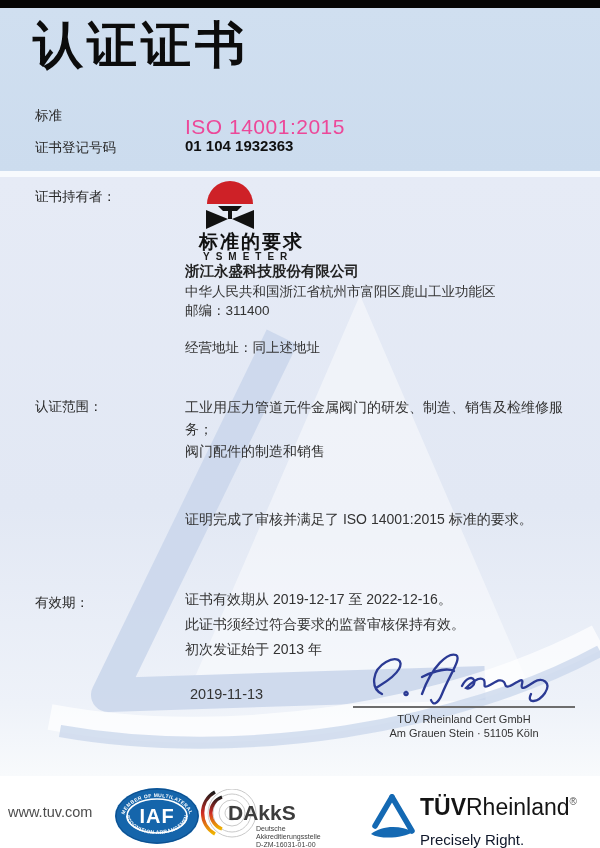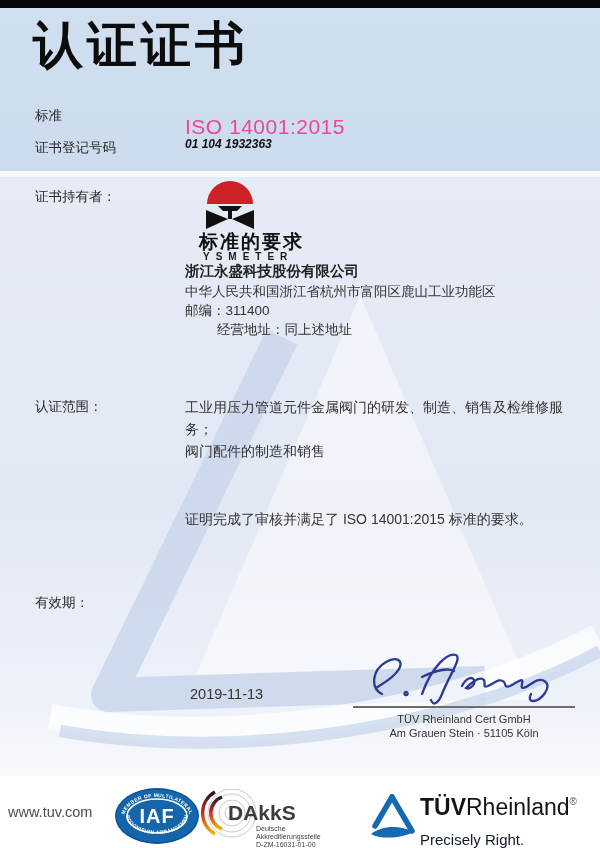--- a/index.html
+++ b/index.html
@@ -7,29 +7,29 @@
   .page{position:relative;width:600px;height:848px;overflow:hidden;background:#ffffff;}
   .topbar{position:absolute;left:0;top:0;width:600px;height:8px;background:#050505;}
   .header{position:absolute;left:0;top:8px;width:600px;height:164px;background:linear-gradient(180deg,#d0dff0 0%,#ccdcee 100%);}
   .sep{position:absolute;left:0;top:171px;width:600px;height:6px;background:#f7fafd;}
   .bodyarea{position:absolute;left:0;top:177px;width:600px;height:599px;background:linear-gradient(180deg,#e6ebf6 0%,#e2e8f4 55%,#eef2f9 88%,#f8fafc 100%);}
   .footer{position:absolute;left:0;top:776px;width:600px;height:72px;background:#ffffff;}
   .watermark{position:absolute;left:30px;top:285px;width:570px;height:470px;pointer-events:none;}
   .title{position:absolute;left:33px;top:12px;font-size:50px;font-weight:bold;color:#0c0c0c;letter-spacing:4px;}
   .lbl{position:absolute;left:35px;font-size:13.5px;color:#2a2a2a;}
   .hdr-val-std{position:absolute;left:185px;top:103px;font-size:21px;font-weight:normal;color:#ec4899;letter-spacing:0.5px;margin-top:12px;}
-  .hdr-val-reg{position:absolute;left:185px;top:137px;font-size:12px;font-weight:bold;color:#101010;font-style:italic;}
+  .hdr-val-reg{position:absolute;left:185px;top:137px;font-size:15px;font-weight:bold;color:#101010;}
   .logo-dome{position:absolute;left:207px;top:181px;width:46px;height:23px;background:#ce2127;border-radius:23px 23px 0 0/23px 23px 0 0;}
   .logo-valve{position:absolute;left:203px;top:206px;}
   .brand-cn{position:absolute;left:199px;top:229px;font-size:19px;font-weight:bold;color:#111;letter-spacing:2px;}
   .brand-en{position:absolute;left:203px;top:251px;font-size:10px;font-weight:bold;color:#1a1a1a;letter-spacing:6px;}
   .company{position:absolute;left:185px;top:262px;font-size:14.5px;font-weight:bold;color:#222;}
   .addr1{position:absolute;left:185px;top:283px;font-size:13.5px;color:#333;}
   .addr2{position:absolute;left:185px;top:302px;font-size:13.5px;color:#333;}
-  .addr3{position:absolute;left:185px;top:321px;font-size:13.5px;color:#333;margin-left:32px;}
+  .addr3{position:absolute;left:185px;top:339px;font-size:13.5px;color:#333;}
   .scope-text{position:absolute;left:185px;top:396px;width:392px;font-size:14px;color:#333;line-height:22px;}
   .statement{position:absolute;left:185px;top:511px;font-size:14px;color:#333;}
   .validity-text{position:absolute;left:185px;top:587px;font-size:14px;color:#333;line-height:25px;}
   .issue-date{position:absolute;left:190px;top:686px;font-size:14.5px;color:#333;}
   .sig-wrap{position:absolute;left:350px;top:650px;width:228px;}
   .sig-svg{display:block;margin:0 auto;}
   .sig-line{width:222px;border-top:2px solid #6d6d6d;margin:0 auto;}
   .sig-org{text-align:center;font-size:11px;color:#333;margin-top:5px;}
   .sig-addr{text-align:center;font-size:11px;color:#333;margin-top:2px;}
   .website{position:absolute;left:8px;top:804px;font-size:14.5px;color:#4d4d4d;}
@@ -88,20 +88,25 @@
 
   <div class="lbl" style="top:398px;">认证范围：</div>
   <div class="scope-text">
     <div>工业用压力管道元件金属阀门的研发、制造、销售及检维修服务；</div>
     <div>阀门配件的制造和销售</div>
   </div>
 
   <div class="statement">证明完成了审核并满足了 ISO 14001:2015 标准的要求。</div>
 
   <div class="lbl" style="top:594px;">有效期：</div>
+  <div class="validity-text">
+    <div>证书有效期从 2019-12-17 至 2022-12-16。</div>
+    <div>此证书须经过符合要求的监督审核保持有效。</div>
+    <div>初次发证始于 2013 年</div>
+  </div>
 
   <div class="issue-date">2019-11-13</div>
 
   <div class="sig-wrap">
     <svg class="sig-svg" width="200" height="56" viewBox="0 0 200 56">
       <path d="M18,44 C6,38 8,20 22,12 C32,6 40,10 35,19 C30,28 18,34 12,38 M42,42 a1.6,1.6 0 1 0 0.1,0
                M58,44 C68,16 84,2 92,5 C98,8 86,24 78,44 C74,54 69,56 67,50 M58,27 C72,20 84,18 90,21
                M98,36 C102,28 108,26 110,30 C112,34 106,40 102,38 C108,32 116,26 120,30 C122,34 118,38 124,36
                C132,32 136,28 140,32 C142,34 140,38 146,36 C154,32 160,26 158,34 C156,42 164,36 170,32
                C178,27 188,32 181,43 C174,53 162,54 167,44" fill="none" stroke="#2b3a94" stroke-width="2.3" stroke-linecap="round"></path>

